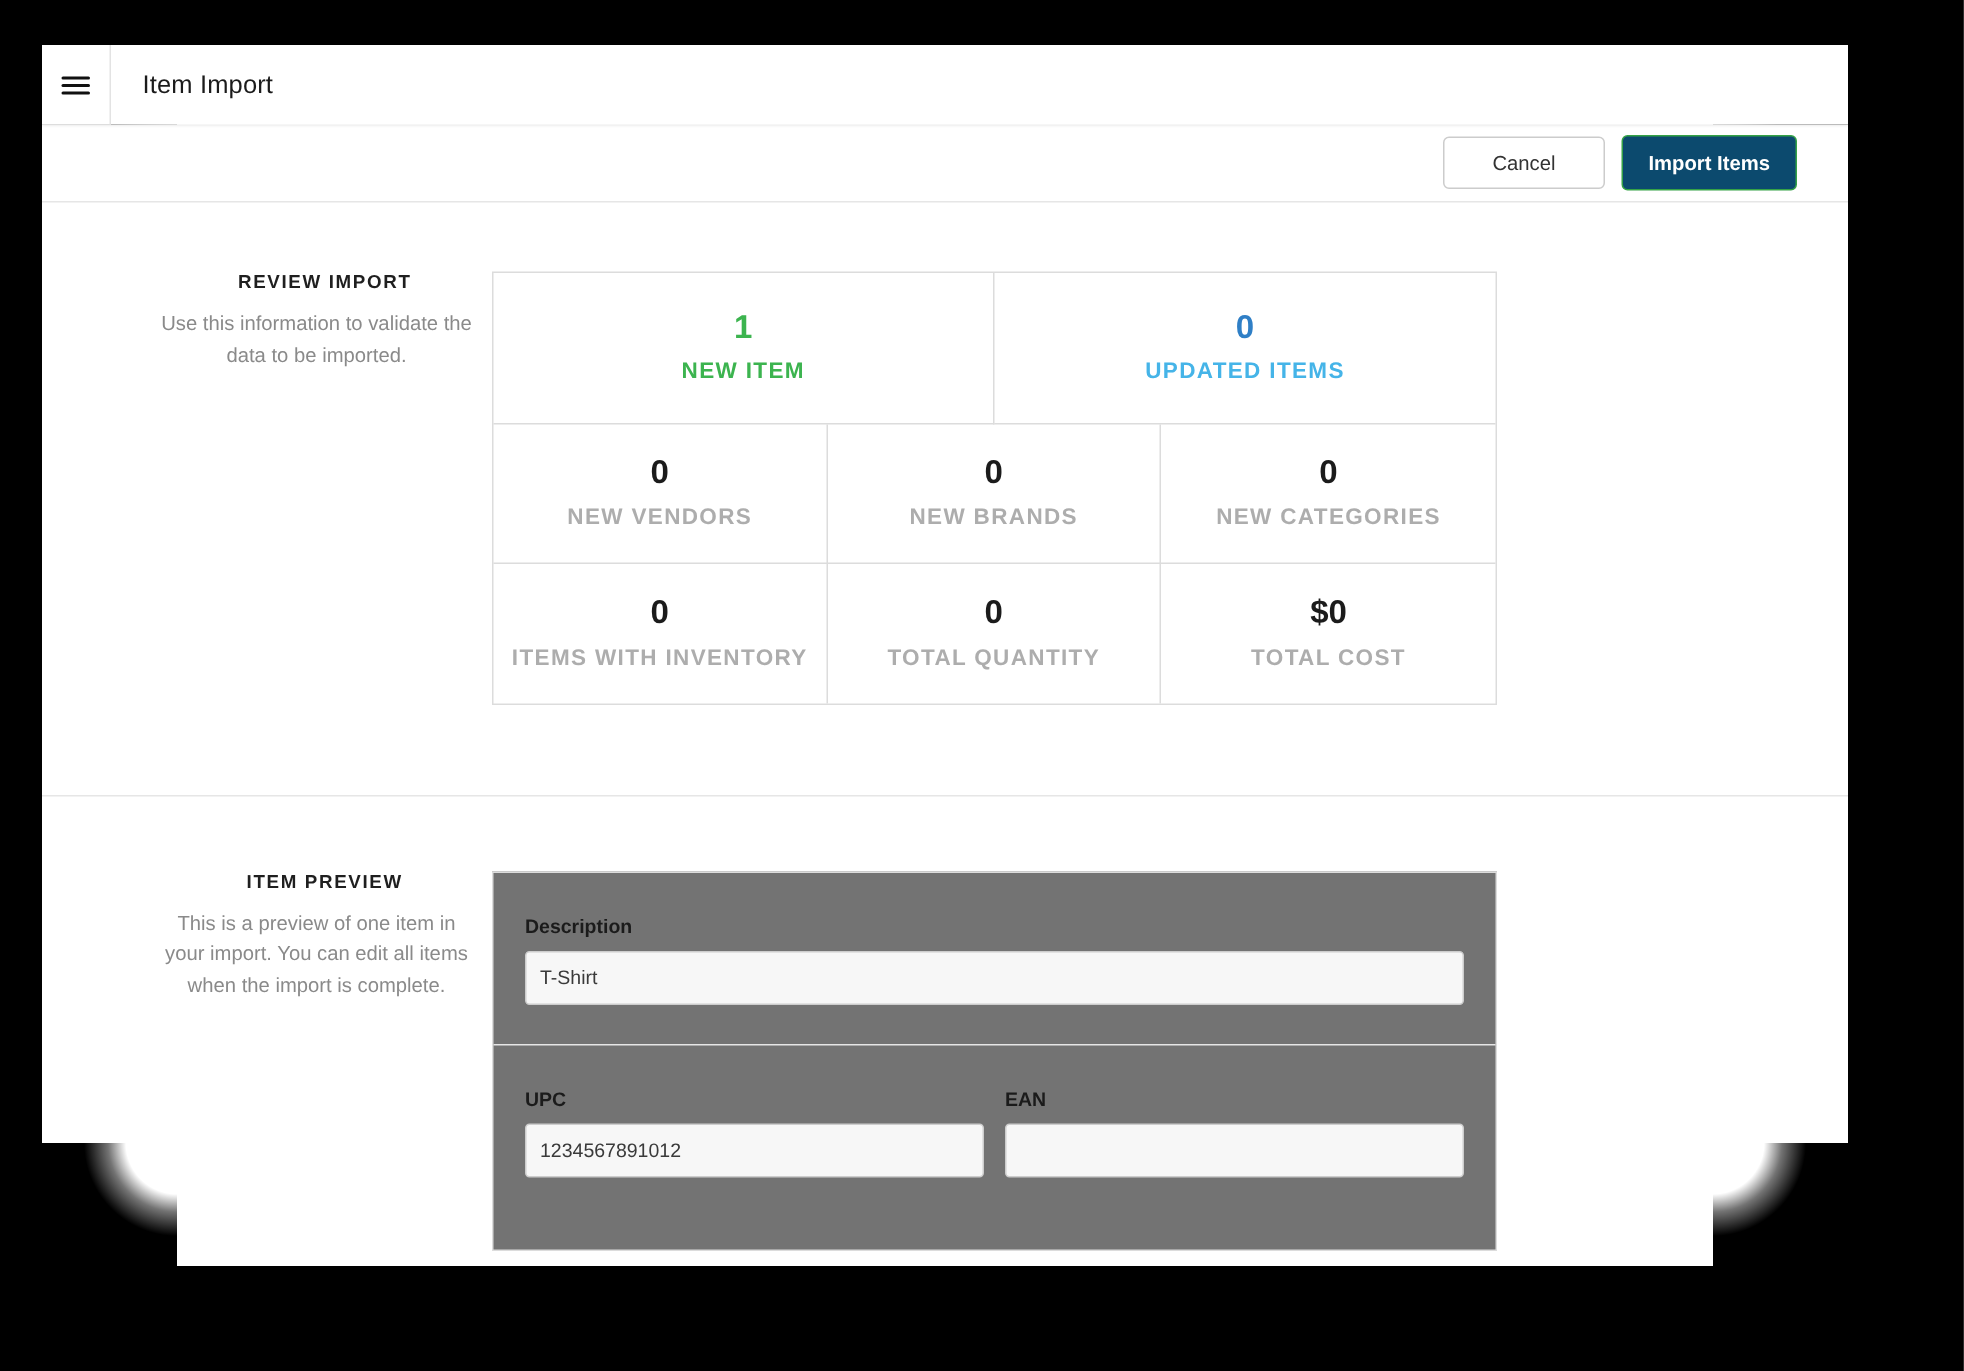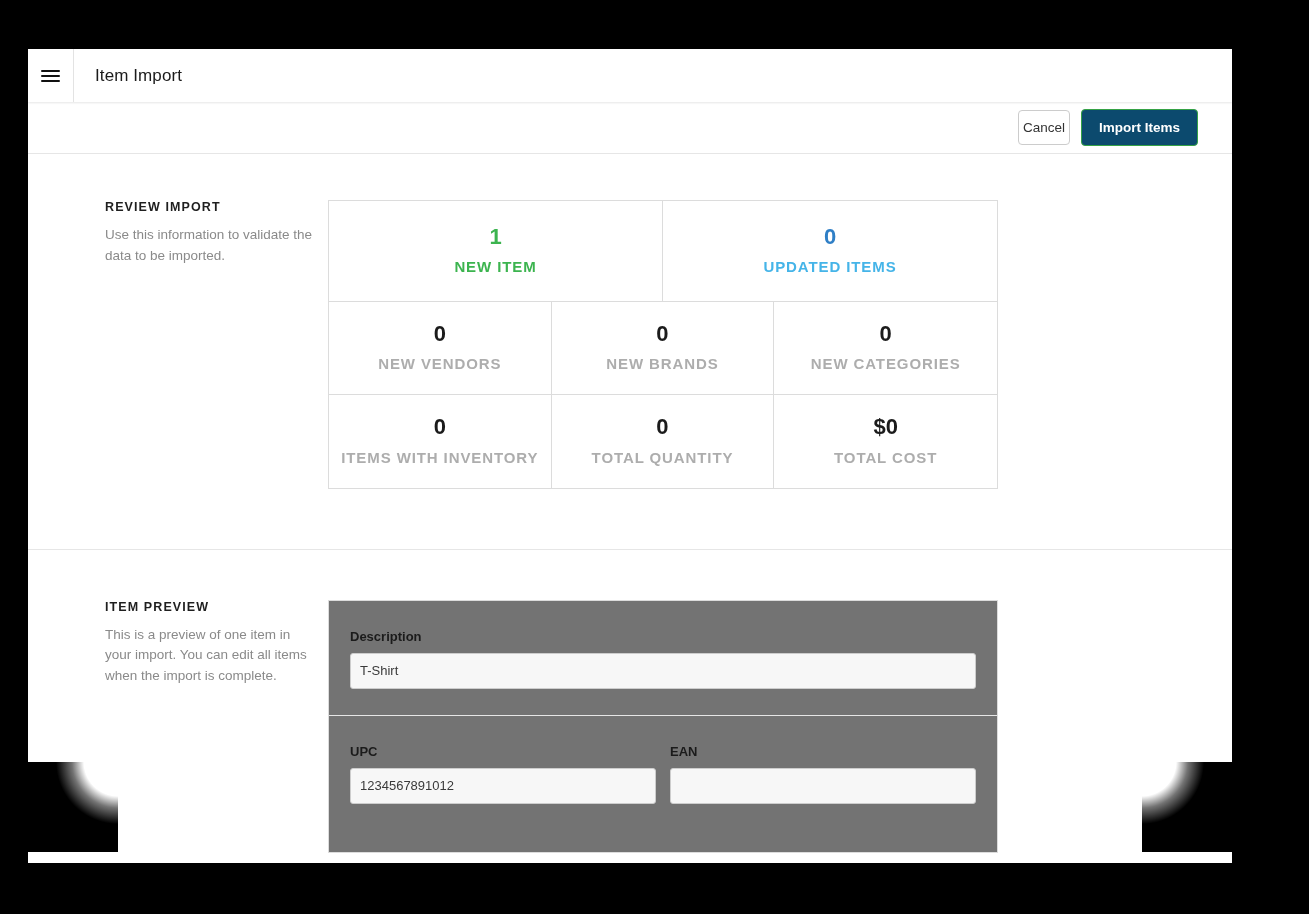--- a/index.html
+++ b/index.html
@@ -16,21 +16,21 @@
   #screen {
     position: relative;
     width: 1309px;
     height: 914px;
     background: #000000;
   }
 
   #app-window {
     position: absolute;
     left: 28px;
-    top: 49px;
+    top: 30px;
     width: 1204px;
     height: 814px;
     background: #ffffff;
     overflow: hidden;
   }
 
   
   .corner-noise {
     position: absolute;
     width: 90px;
@@ -101,21 +101,21 @@
     font-size: 13.5px;
     border-radius: 4px;
     cursor: pointer;
     line-height: 1;
     white-space: nowrap;
   }
   .btn-cancel {
     background: #ffffff;
     border: 1px solid #cccccc;
     color: #333333;
-    padding: 10px 4px;
+    padding: 10px 32px;
   }
   .btn-primary {
     background: #0c4a6e;
     border: 1px solid #35a246;
     color: #ffffff;
     font-weight: bold;
     padding: 11px 17px;
   }
 
   
@@ -125,20 +125,21 @@
     display: flex;
     padding: 46px 0 0 0;
   }
   .section-review { padding-bottom: 60px; border-bottom: 1px solid #e6e6e6; min-height: 371px; }
   .section-preview { padding-top: 50px; }
 
   .section-aside {
     width: 300px;
     padding-left: 77px;
     flex: none;
+    text-align: center;
   }
   .section-heading {
     font-size: 12.5px;
     font-weight: bold;
     letter-spacing: 1.1px;
     color: #1f1f1f;
     text-transform: uppercase;
     margin-bottom: 11px;
   }
   .section-desc {

